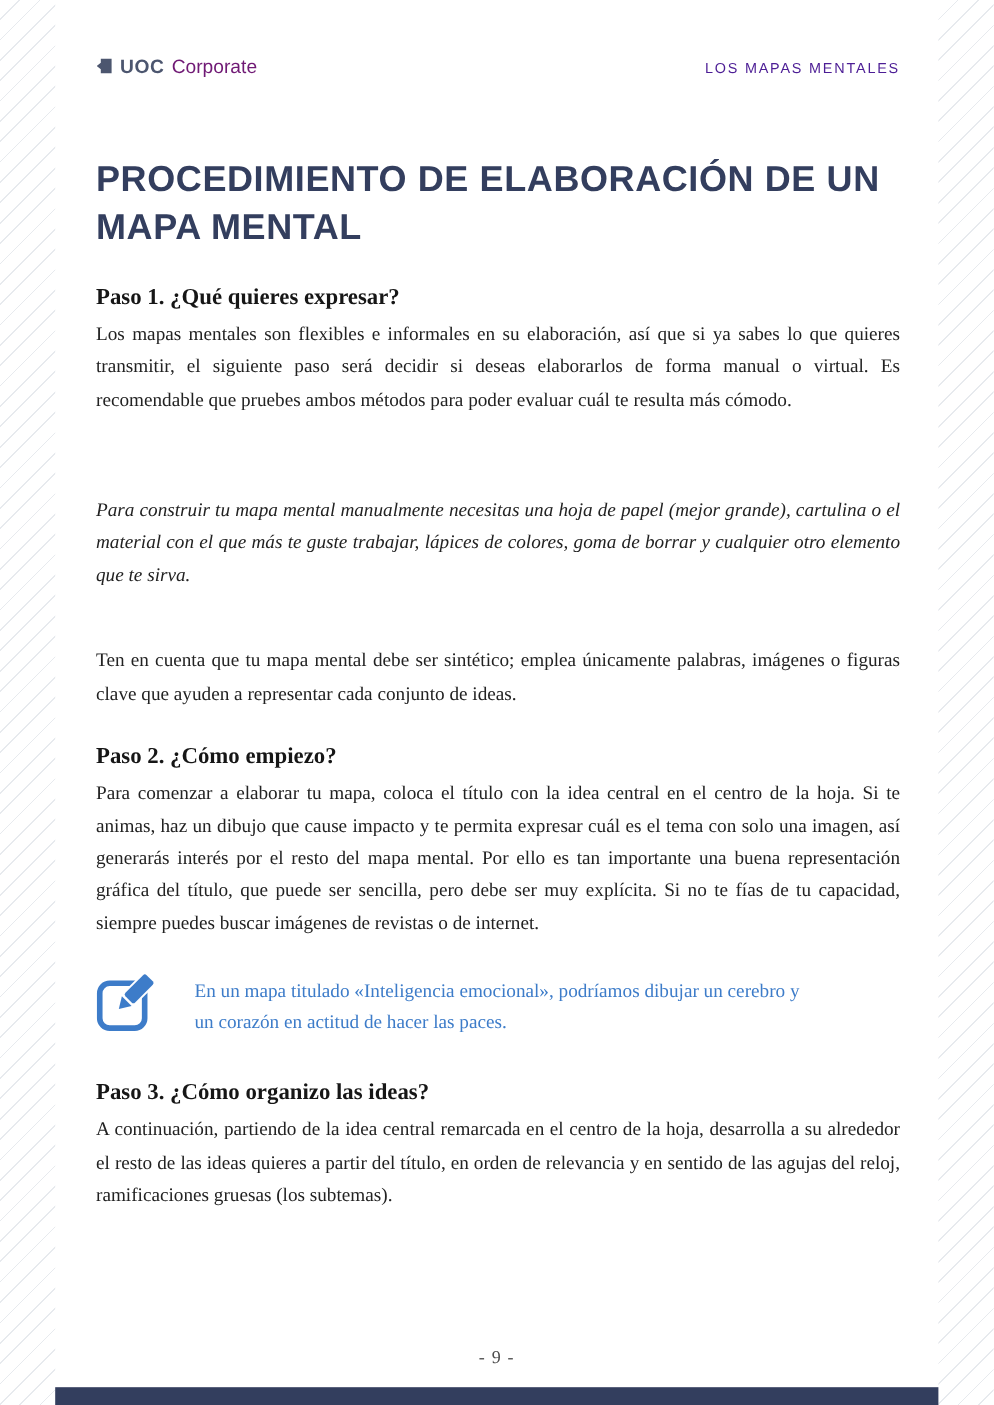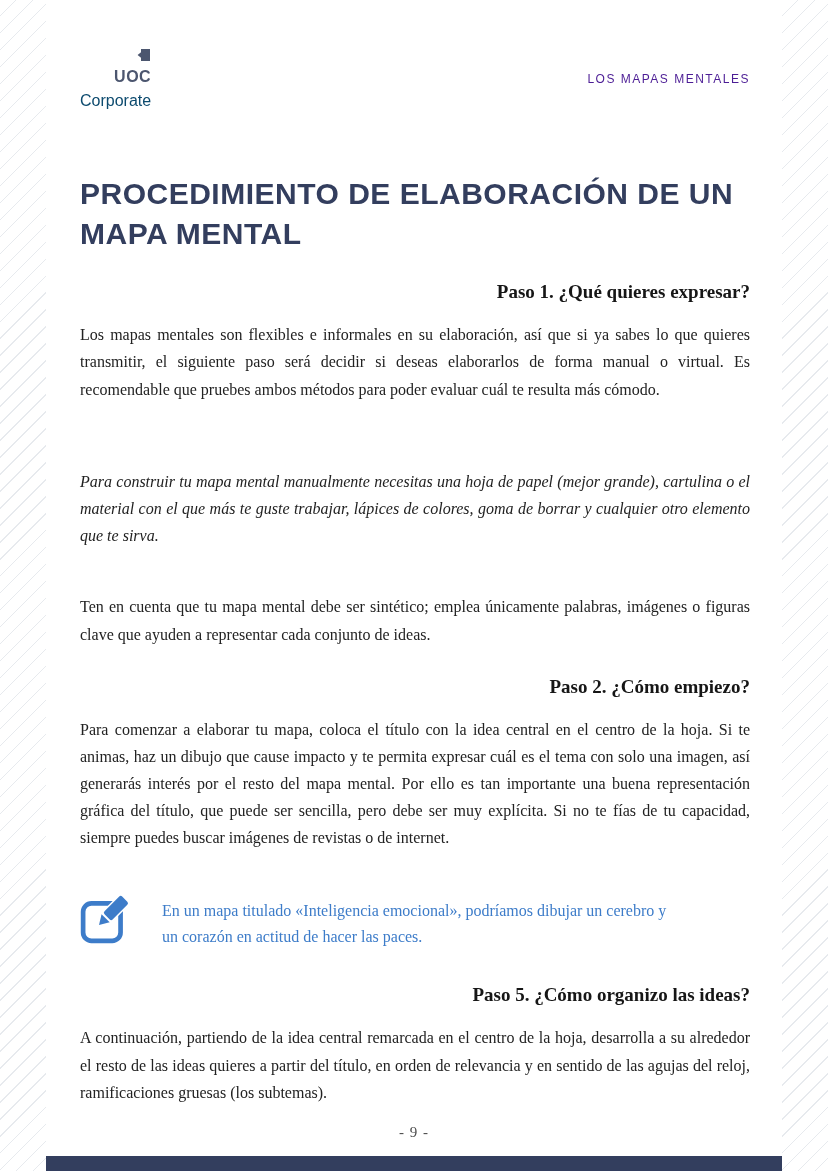--- a/index.html
+++ b/index.html
@@ -25,58 +25,58 @@
   }
 
   .content { position: absolute; left: 80px; right: 78px; top: 0; }
 
   
   .header {
     margin-top: 48px;
     display: flex; justify-content: space-between; align-items: center;
     font-family: "Liberation Sans", sans-serif;
   }
-  .logo { display: flex; align-items: flex-end; gap: 6px; flex-direction: column; }
+  .logo { display: flex; align-items: flex-start; gap: 6px; }
   .logo-icon { display: inline-flex; align-items: center; }
   .logo-uoc  { font-size: 16px; font-weight: 700; color: #4c566f; letter-spacing: .5px; }
-  .logo-corp { font-size: 16px; font-weight: 400; color: #0c4a6e; }
+  .logo-corp { font-size: 16px; font-weight: 400; color: #701a75; }
   .running-title {
     font-size: 12px; letter-spacing: 1.5px; color: #4c1d95; font-weight: 400;
   }
 
   
   .title {
     margin-top: 64px;
     font-family: "Liberation Sans", sans-serif;
     font-size: 30px; line-height: 1.32; font-weight: 600;
     letter-spacing: .5px;
     color: #333e5e;
     max-width: 672px;
   }
 
   
   .paso {
     margin-top: 28px;
     font-family: "Liberation Serif", serif;
-    font-size: 19px; font-weight: 700; color: #161616; text-align: right;
+    font-size: 19px; font-weight: 700; color: #161616;
   }
   .paso-3 { margin-top: 34px; }
 
   
   .para {
-    margin-top: 18px;
+    margin-top: 6px;
     font-size: 16px; line-height: 1.7; color: #222222;
     text-align: justify;
   }
   .gap-xl { margin-top: 65px; font-style: italic; }
   .gap-lg { margin-top: 44px; }
 
   
   .callout {
-    margin-top: 42px;
+    margin-top: 26px;
     display: flex; align-items: flex-start; gap: 30px;
   }
   .callout-icon { flex: 0 0 auto; display: inline-flex; }
   .callout-text {
     font-size: 16px; line-height: 1.65; color: #3d7cc9;
     padding-right: 70px; padding-top: 4px;
     text-align: left;
   }
 
   
@@ -125,20 +125,20 @@
         <rect x="3" y="9" width="36" height="36" rx="8" fill="none" stroke="#3d7cc9" stroke-width="4.5"></rect>
         <g transform="translate(31,17) rotate(45)">
           <rect x="-5.5" y="-17" width="11" height="24" rx="2" fill="#3d7cc9" stroke="#ffffff" stroke-width="3" paint-order="stroke"></rect>
           <path d="M-5.5 9 L0 18 L5.5 9 Z" fill="#3d7cc9" stroke="#ffffff" stroke-width="3" paint-order="stroke"></path>
         </g>
       </svg>
     </span>
     <p class="callout-text">En un mapa titulado «Inteligencia emocional», podríamos dibujar un cerebro y un corazón en actitud de hacer las paces.</p>
   </div>
 
-  <h2 class="paso paso-3">Paso 5. ¿Cómo organizo las ideas?</h2>
+  <h2 class="paso paso-3">Paso 3. ¿Cómo organizo las ideas?</h2>
   <p class="para">A continuación, partiendo de la idea central remarcada en el centro de la hoja, desarrolla a su alrededor el resto de las ideas quieres a partir del título, en orden de relevancia y en sentido de las agujas del reloj, ramificaciones gruesas (los subtemas).</p>
 
 </div>
 
 <div class="footer">
   <span>- 9 -</span>
 </div>
 
 </body></html>

